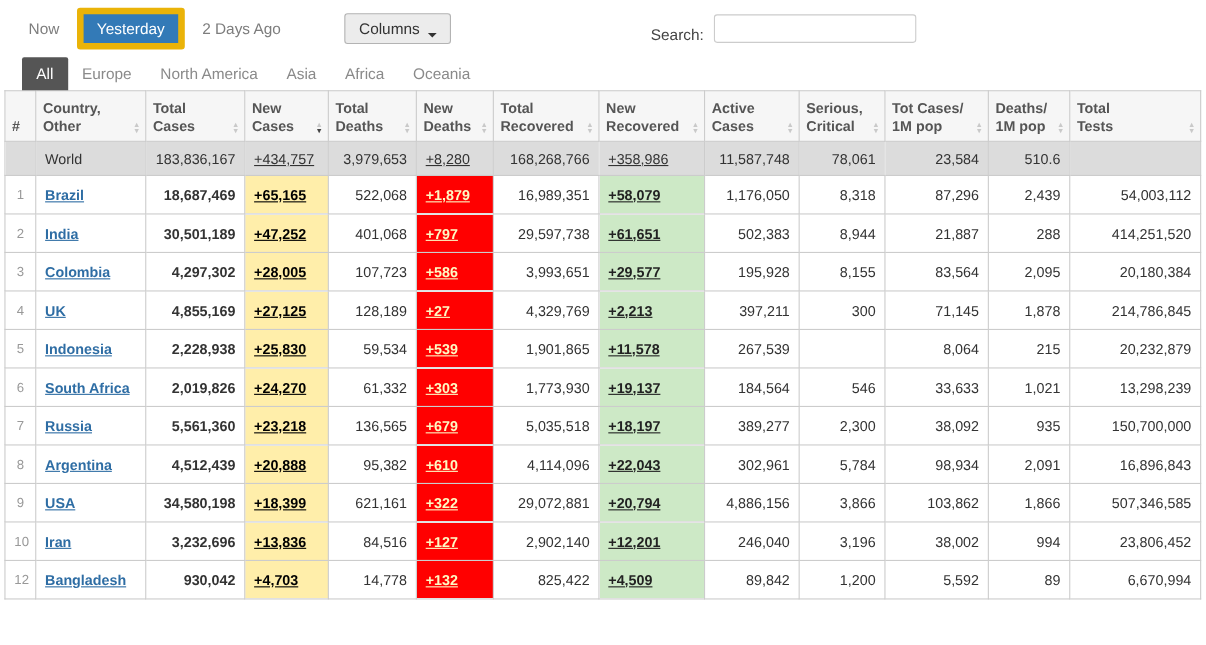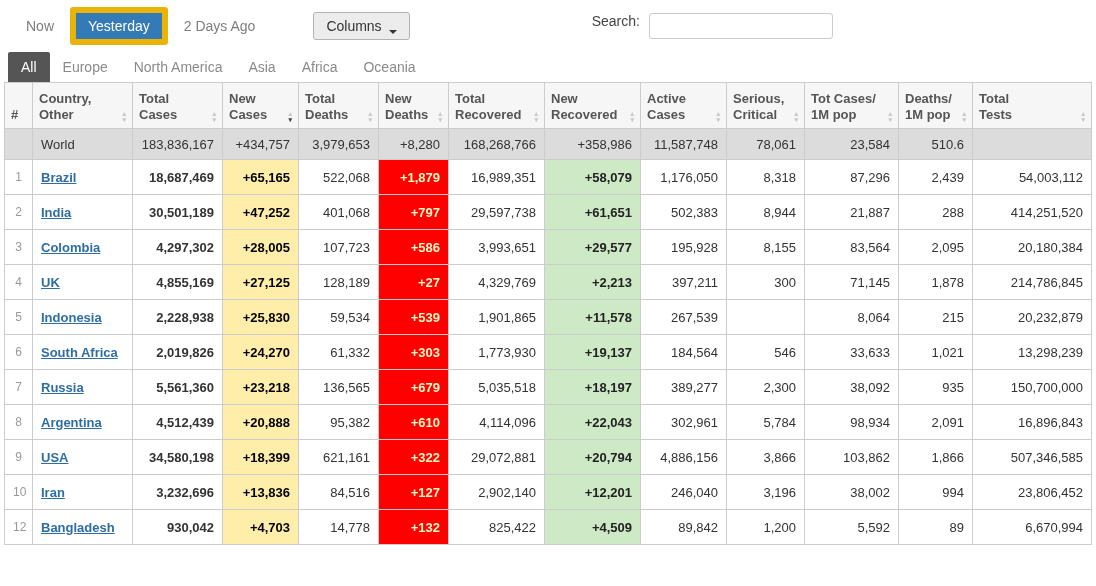--- a/index.html
+++ b/index.html
@@ -16,26 +16,26 @@
   .btn-yesterday {
     background:var(--accent_blue); color:#fff; border:6px solid #eab308;
     border-radius:3px; padding:5px 12px; margin:0 6px; cursor:pointer; white-space:nowrap;
   }
   .btn-columns {
     background:#ececec; border:1px solid #b3b3b3; border-radius:3px;
     padding:5px 12px; color:#333; display:inline-flex; align-items:flex-end; gap:7px;
     margin-left:48px; cursor:pointer; white-space:nowrap;
   }
   .caret { width:0; height:0; border-left:4px solid transparent; border-right:4px solid transparent; border-top:4px solid #333; display:inline-block; }
-  .search-group { display:flex; align-items:flex-start; gap:9px; margin-left:182px; }
+  .search-group { display:flex; align-items:flex-end; gap:9px; margin-left:182px; }
   .search-group label { color:#444; }
   .search-input { width:184px; height:26px; border:1px solid #ccc; border-radius:3px; padding:0 7px; font-size:13px; outline:none; }
 
   
-  .tabs { display:flex; align-items:flex-end; padding-left:8px; height:32px; }
+  .tabs { display:flex; align-items:flex-end; padding-left:20px; height:32px; }
   .tab { padding:7px 13px; color:#8a8a8a; cursor:pointer; }
   .tab.active { background:var(--active_tab_bg); color:#fff; border-radius:2px 2px 0 0; }
 
   
   .table-wrap { padding:0 4px; }
   table { border-collapse:collapse; table-layout:fixed; width:1088px; font-size:13px; }
   th, td { border:1px solid var(--border); }
   th {
     background:var(--header_bg); color:#555; font-weight:700; text-align:left;
     padding:5px 6px; vertical-align:bottom; height:46px; line-height:1.25;
@@ -55,21 +55,21 @@
   .col-total-recovered { width:96px; }
   .col-new-recovered { width:96px; }
   .col-active-cases { width:86px; }
   .col-serious-critical { width:78px;margin-top:43px; }
   .col-cases-1m { width:94px; }
   .col-deaths-1m { width:74px; }
 
   td.col-rank { text-align:center; color:#999; font-size:12px; }
   td.col-country { text-align:left; }
   td.col-total-cases { font-weight:700; }
-  td.col-new-cases, td.col-new-deaths, td.col-new-recovered { text-align:right; }
+  td.col-new-cases, td.col-new-deaths, td.col-new-recovered { text-align:left;text-decoration:underline; }
 
   .bg-yellow { background:var(--new_cases_bg); font-weight:700; color:#000; }
   .bg-red    { background:var(--new_deaths_bg); font-weight:700; color:#fef9c3; }
   .bg-green  { background:var(--new_recovered_bg); font-weight:700; color:#222; }
 
   .world-row td { background:var(--world_row_bg); font-weight:400; color:#333; height:31px; }
 
   .country-link { color:var(--link_blue); font-weight:700; text-decoration:underline; }
 </style>
 </head>

